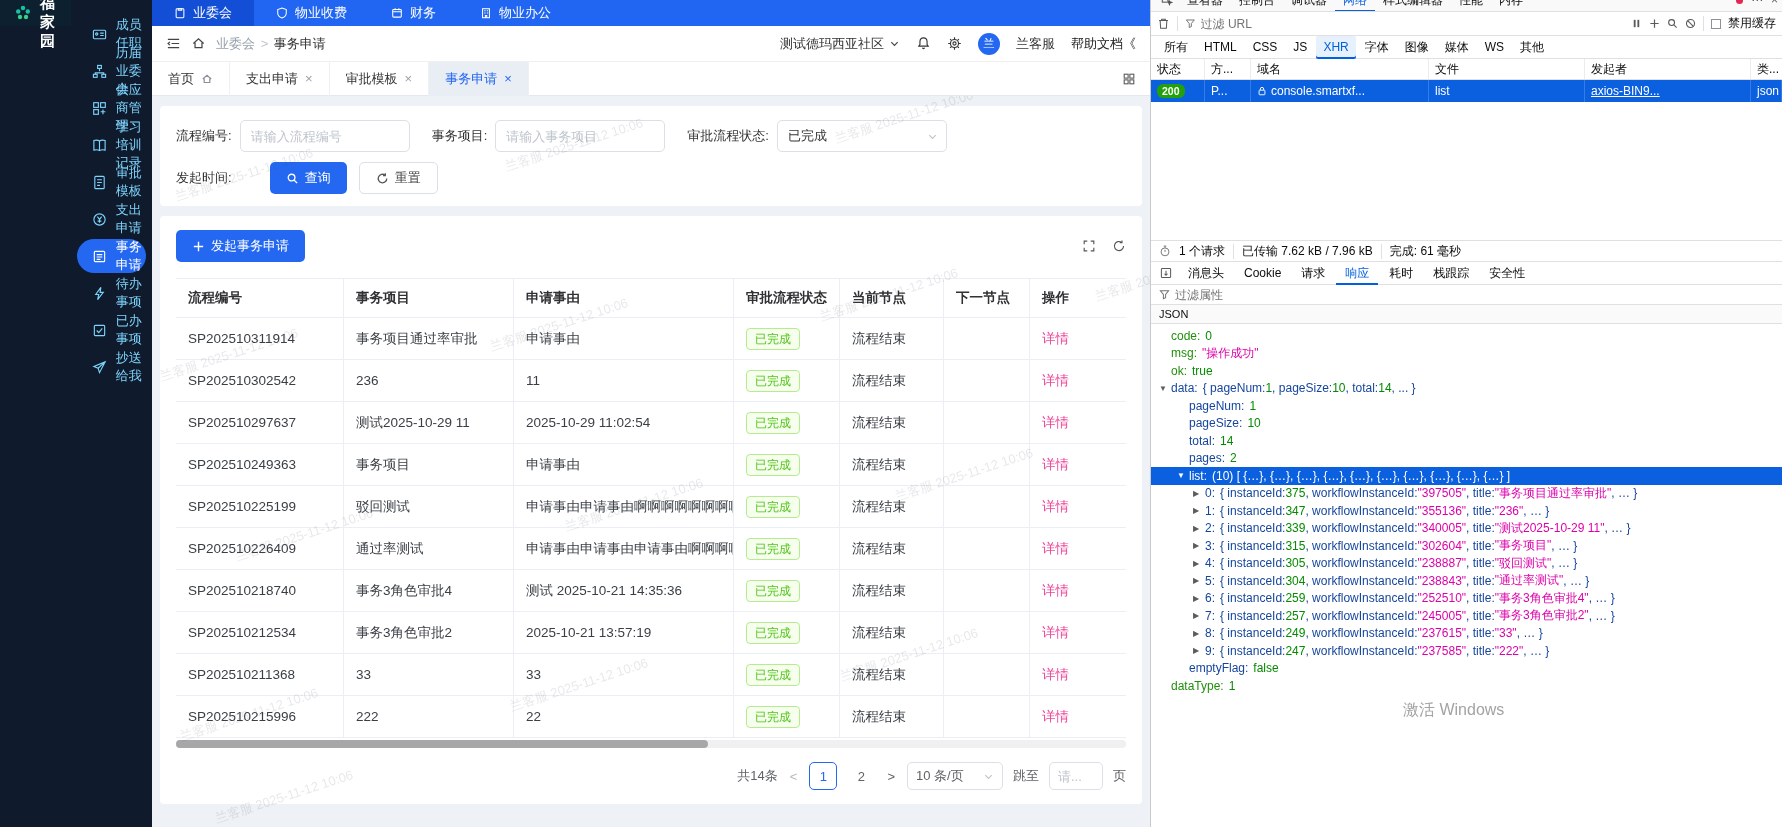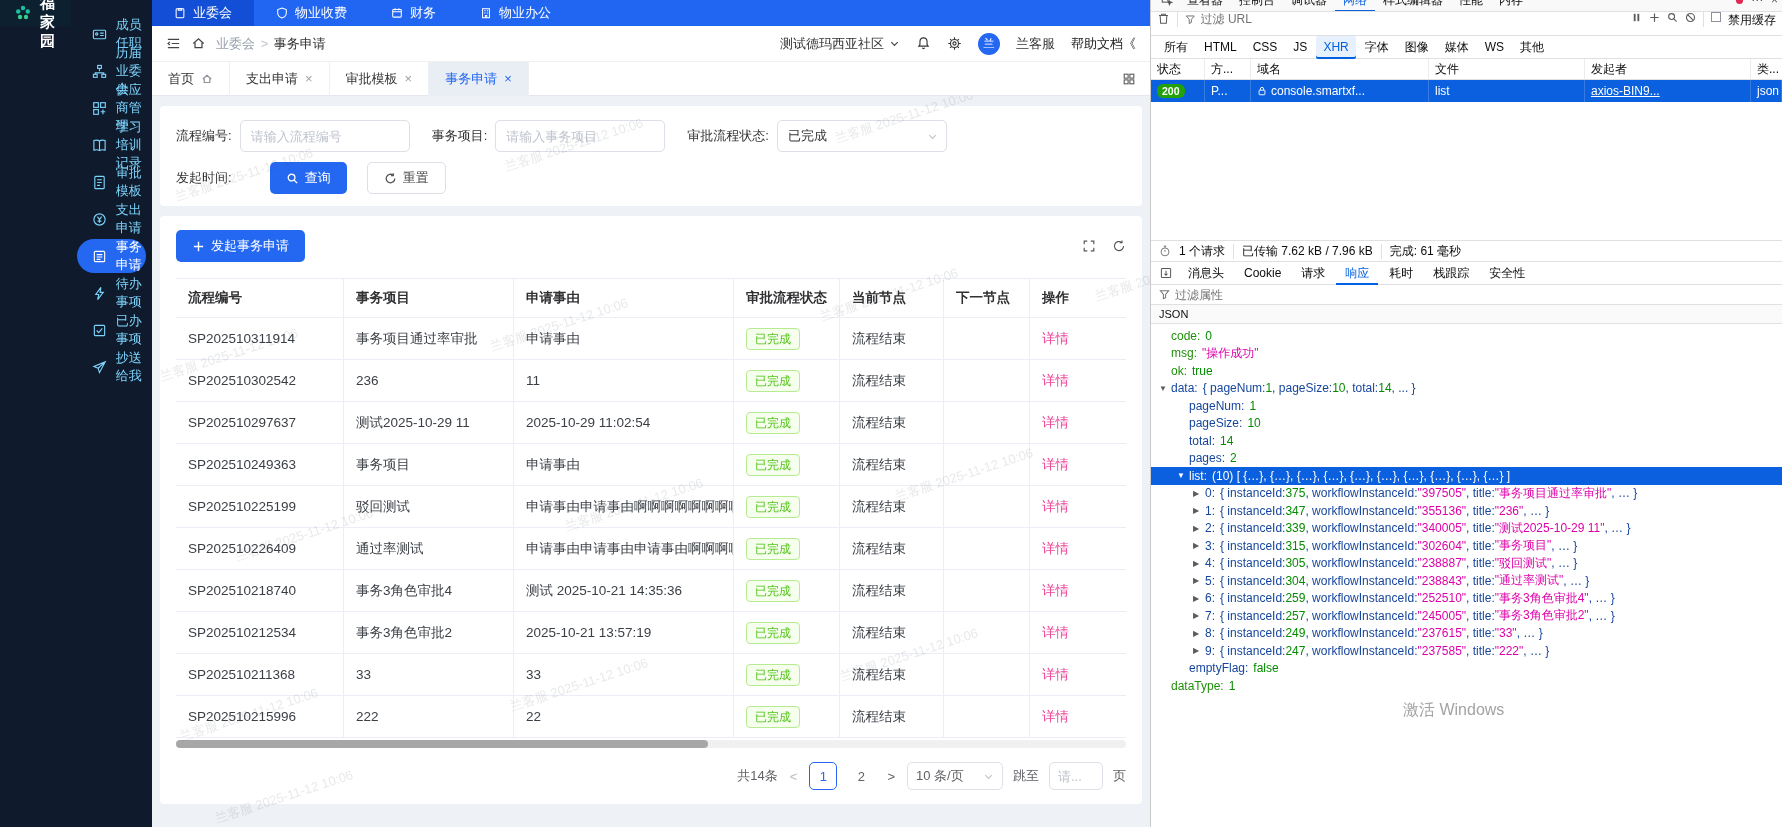--- a/index.html
+++ b/index.html
@@ -52,21 +52,21 @@
   .inp::placeholder{color:#bfc4cd}
   .select{width:170px;height:32px;border:1px solid #dcdfe6;border-radius:5px;padding:0 8px 0 10px;
     display:flex;align-items:center;justify-content:space-between;font-size:13px;color:#333;background:#fff;cursor:pointer}
   .range{width:212px;height:32px;border:1px solid #dcdfe6;border-radius:5px;padding:0 8px;
     display:flex;align-items:center;gap:6px;font-size:12px;color:#bfc4cd;background:#fff}
   .range .ph{white-space:nowrap;overflow:hidden}
   .btn{height:32px;border-radius:5px;display:inline-flex;align-items:center;gap:6px;padding:0 16px;
     font-size:13px;cursor:pointer;border:none}
   .btn.primary{background:#2468f2;color:#fff}
   .btn.plain{background:#fff;border:1px solid #dcdfe6;color:#444}
-  .btn + .btn{margin-left:20px}
+  .btn + .btn{margin-left:12px}
 
   .tcard{margin-top:10px;padding:14px 16px 14px}
   .create-row{display:flex;align-items:center;justify-content:space-between}
   .tools{display:flex;gap:16px;color:#555}
   .tools .ticon{cursor:pointer}
 
   .table{margin-top:16px;font-size:13.5px;border-top:1px solid #ebeef5}
   .trw{display:flex;border-bottom:1px solid #ebeef5}
   .cell{padding:0 12px;display:flex;align-items:center;border-right:1px solid #ebeef5;
     color:#333;min-width:0;overflow:hidden;white-space:nowrap}
@@ -97,21 +97,21 @@
 
   
   .devtools{width:632px;flex:none;border-left:1px solid #c9c9c9;background:#fff;color:#0c0c0d;
     font-size:12px;display:flex;flex-direction:column;position:relative;overflow:hidden}
   .dt-strip{height:12px;overflow:hidden;background:#f9f9fa;border-bottom:1px solid #e0e0e2;flex:none}
   .dt-strip-in{display:flex;align-items:center;height:24px;margin-top:-12px;padding:0 4px}
   .dt-tab{padding:0 8px;height:24px;display:flex;align-items:center;gap:5px;color:#0c0c0d;white-space:nowrap}
   .dt-tab.active{color:#0a60df;box-shadow:inset 0 -2px 0 #0a60df}
   .dt-strip-right{margin-left:auto;display:flex;align-items:center;gap:8px;color:#555}
   .reddot{width:7px;height:7px;border-radius:50%;background:#e22850}
-  .dt-toolbar{height:24px;display:flex;align-items:flex-start;gap:7px;border-bottom:1px solid #e0e0e2;
+  .dt-toolbar{height:24px;display:flex;align-items:center;gap:7px;border-bottom:1px solid #e0e0e2;
     padding:0 6px;flex:none}
   .vline{width:1px;height:15px;background:#e0e0e2;flex:none}
   .dt-url-filter{flex:1;display:flex;align-items:center;gap:5px;color:#737373;min-width:0}
   .dt-url-filter input{border:none;outline:none;font-size:12px;width:100%;color:#333}
   .dt-url-filter input::placeholder{color:#737373}
   .cbx{width:10px;height:10px;border:1px solid #8f8f9d;background:#fff;flex:none}
   .cache-lab{white-space:nowrap}
   .dt-typerow{height:23px;display:flex;align-items:center;gap:2px;border-bottom:1px solid #e0e0e2;
     padding:0 6px;flex:none}
   .tfilter{padding:2px 7px;border-radius:2px;cursor:pointer;height:23px;display:flex;align-items:center}

